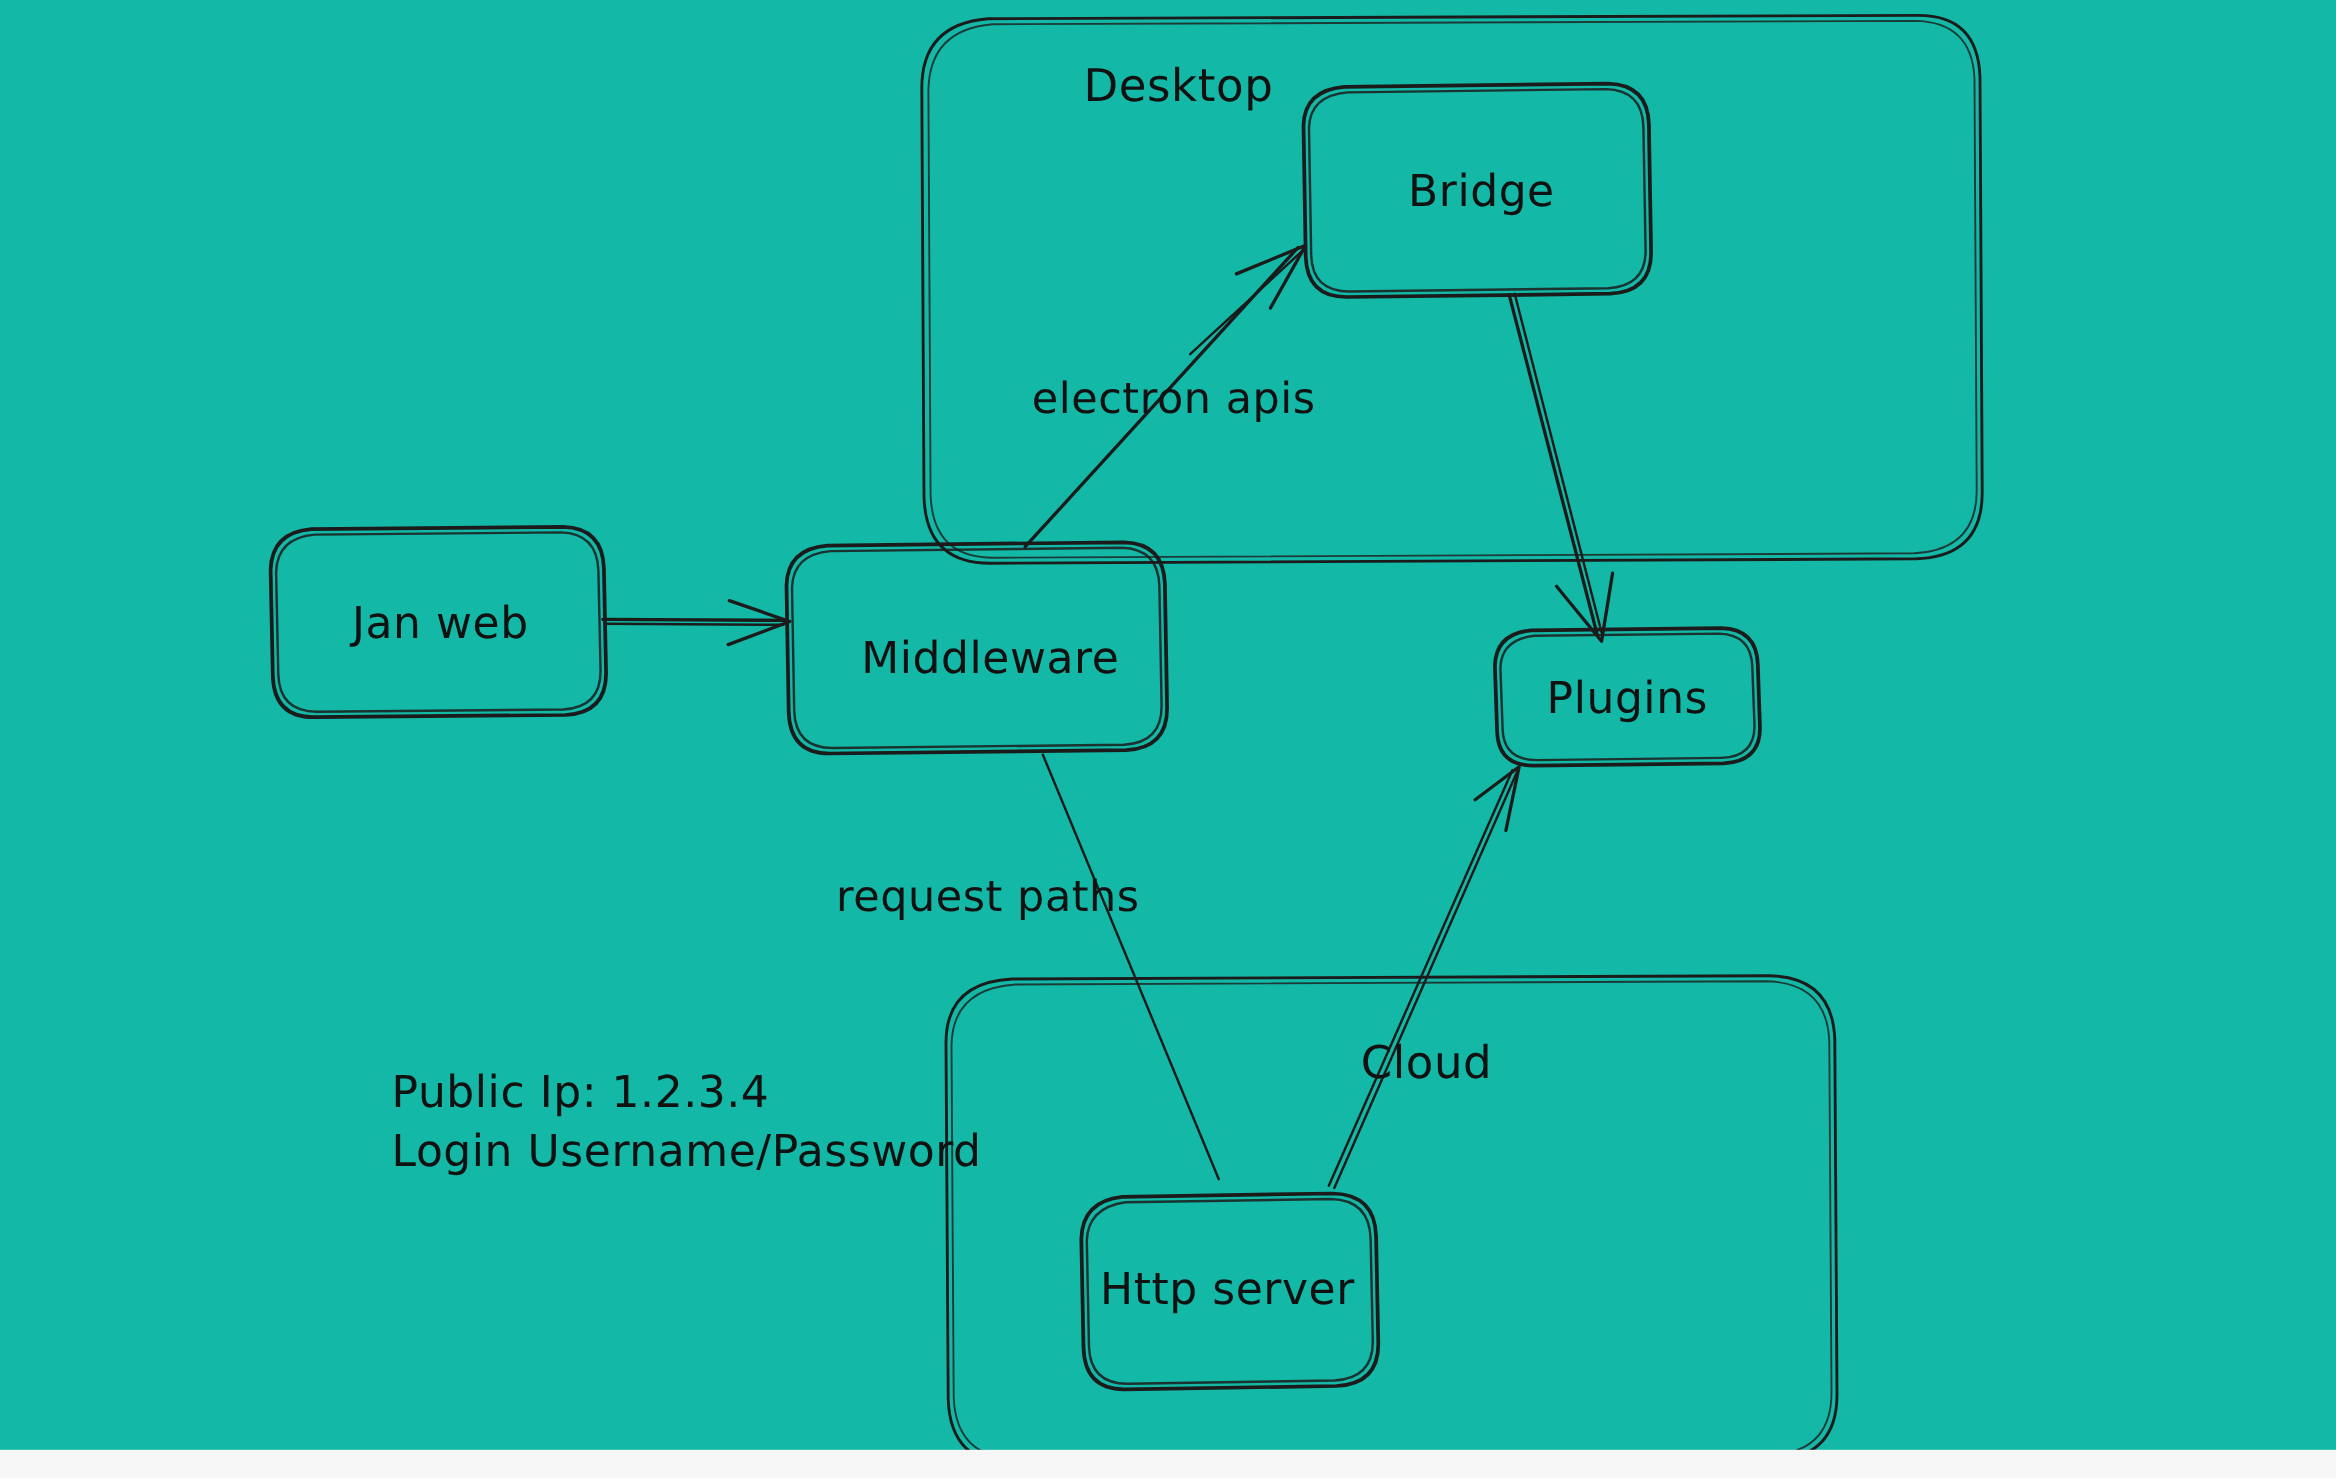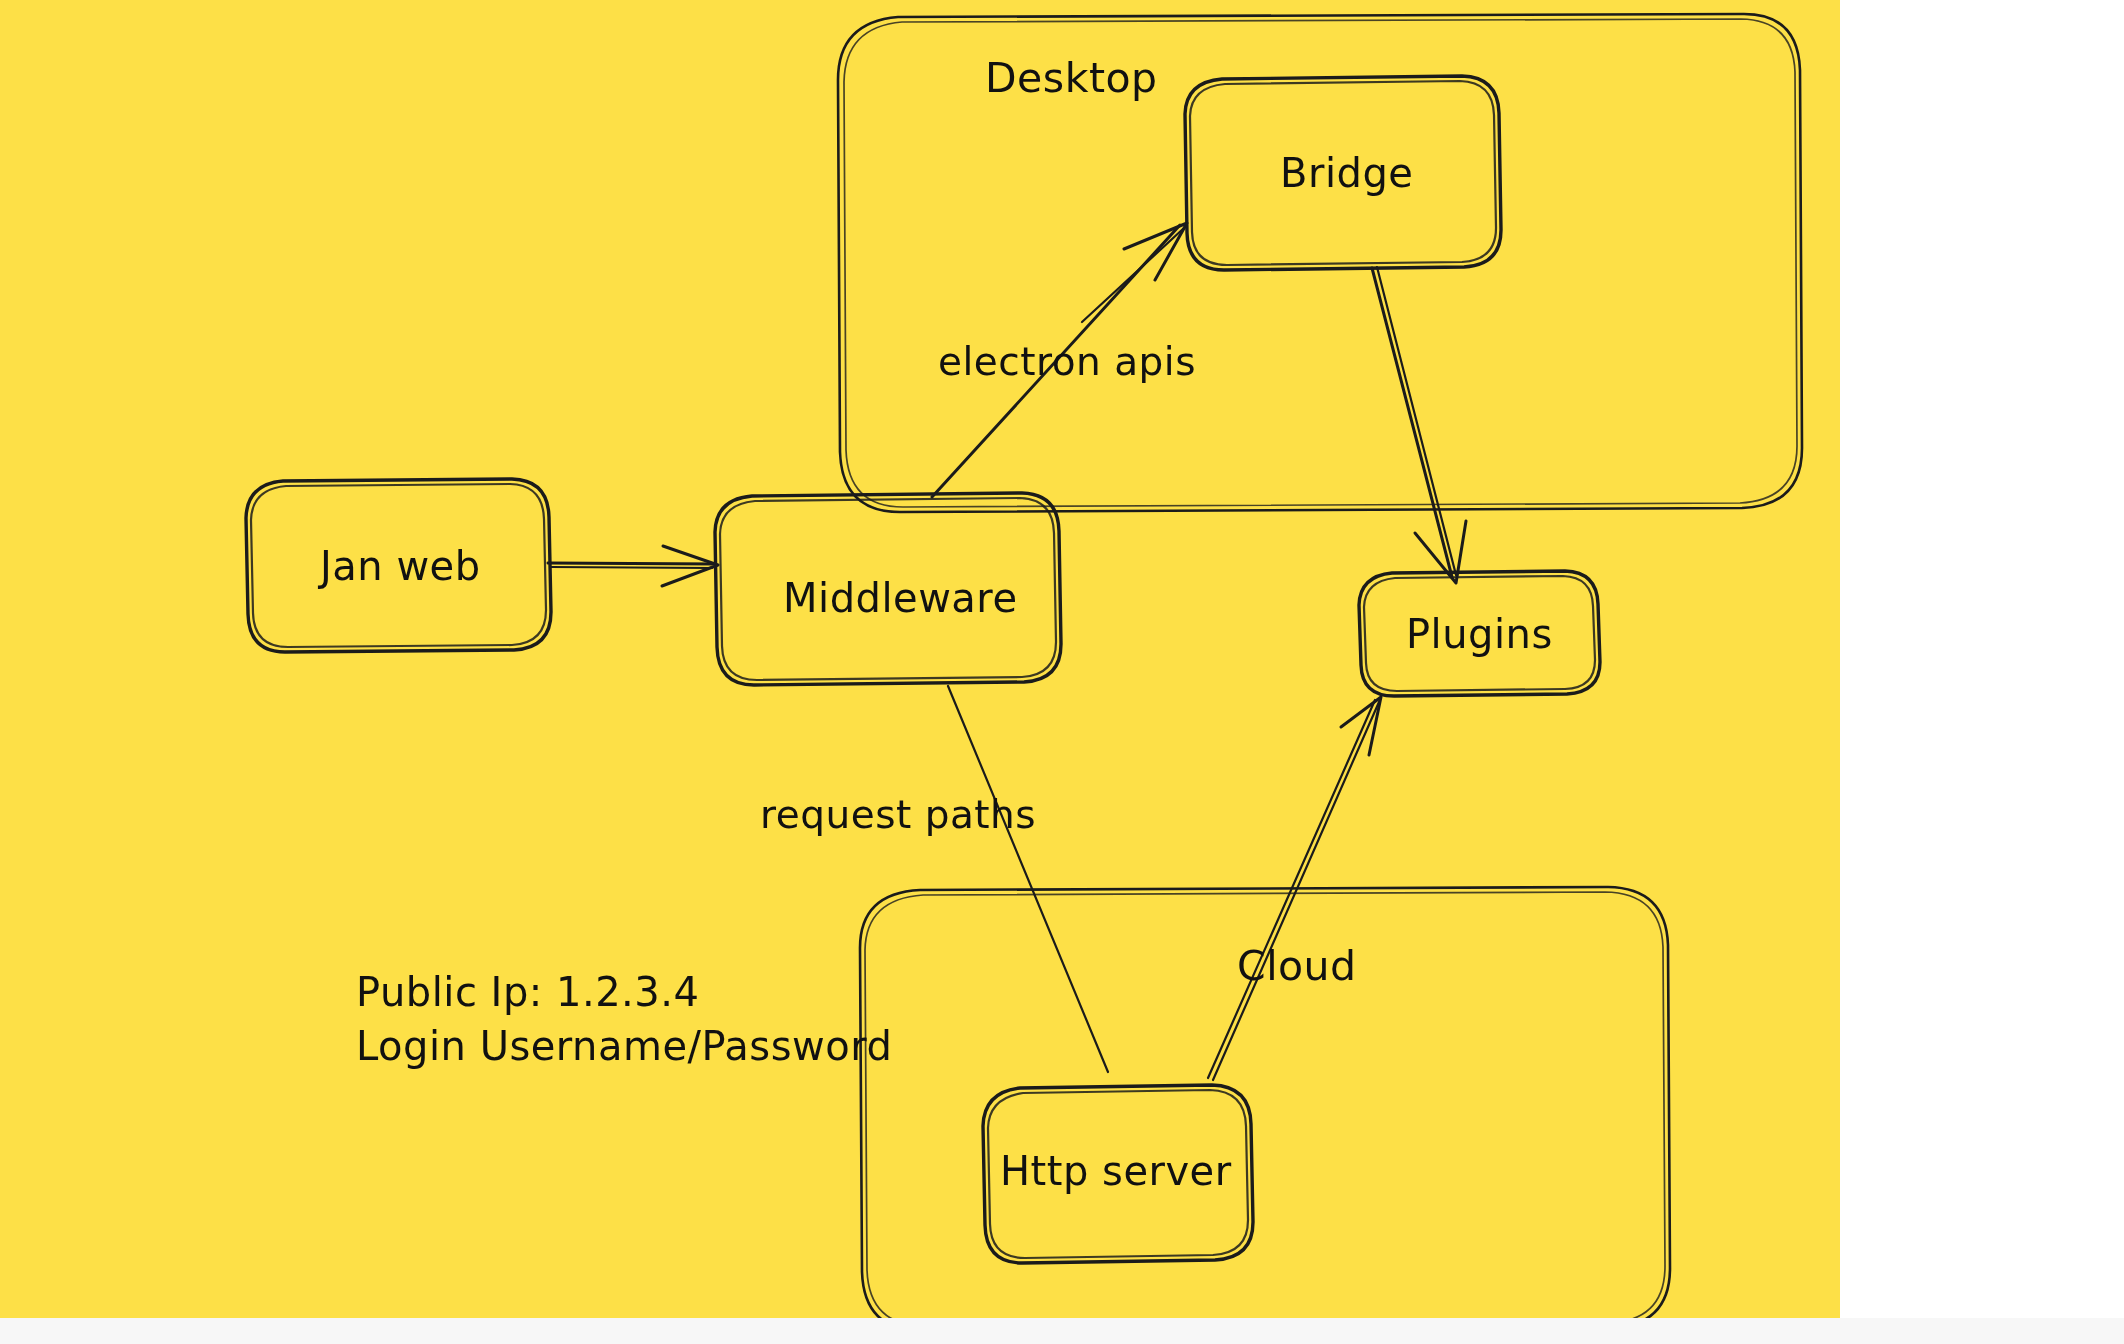--- a/index.html
+++ b/index.html
@@ -8,23 +8,23 @@
     background: #ffffff;
   }
   body {
     width: 2124px;
     height: 1344px;
     overflow: hidden;
     font-family: "DejaVu Sans", sans-serif;
   }
   #canvas {
     position: relative;
-    width: 1840px;
+    width: 2124px;
     height: 1344px;
-    background: #fde047;
+    background: #14b8a6;
   }
   #bottom-strip {
     position: absolute;
     left: 0;
     bottom: 0;
     width: 2124px;
     height: 26px;
     background: #f7f7f7;
   }
   svg#diagram {

